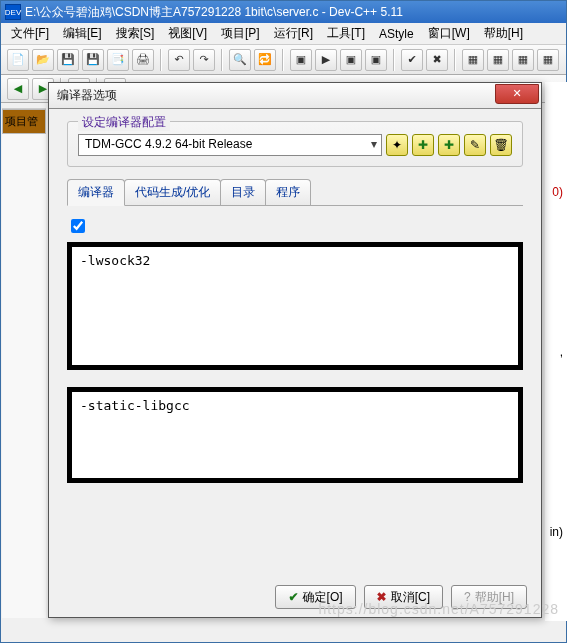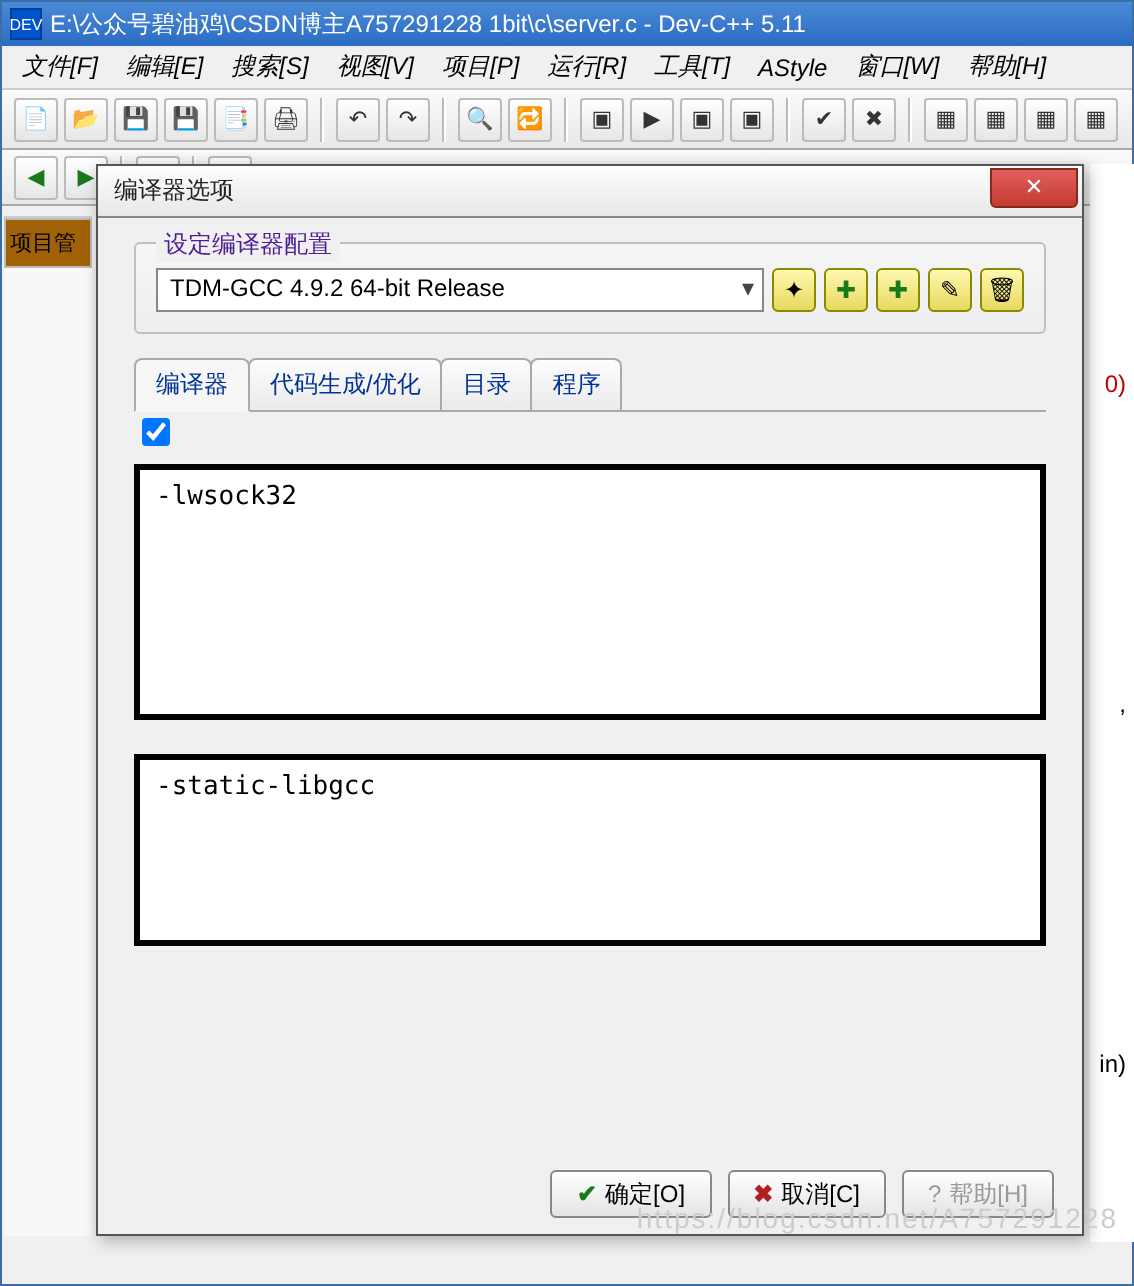--- a/index.html
+++ b/index.html
@@ -2,45 +2,45 @@
 <html><head>
 <meta charset="utf-8">
 <style>
 * { box-sizing: border-box; font-family: "Microsoft YaHei", Tahoma, sans-serif; font-size: 12px; }
 body { margin: 0; padding: 0; background: #fff; width: 567px; height: 643px; overflow: hidden; position: relative; }
 .main-window { width: 567px; height: 643px; background: #f0f0f0; border: 1px solid #3a6ea5; }
 .titlebar { height: 22px; background: linear-gradient(#4a8ad6, #2b6cc4); display: flex; align-items: center; padding: 0 4px; color: #fff; }
 .titlebar .icon { width: 16px; height: 16px; background: #0055cc; border: 1px solid #003e99; margin-right: 4px; display:flex;align-items:center;justify-content:center;font-size:8px;color:#fff;}
 .titlebar .title { flex: 1; white-space: nowrap; }
 .menubar { height: 22px; background: #f0f0f0; border-bottom: 1px solid #ccc; display: flex; align-items: center; padding: 0 4px; gap: 2px; }
-.menubar span { padding: 14px 6px; cursor: default; font-style: italic; }
+.menubar span { padding: 14px 6px; cursor: default; }
 .toolbar { height: 30px; background: linear-gradient(#fafafa,#e8e8e8); border-bottom: 1px solid #aaa; display: flex; align-items: center; padding: 0 6px; gap: 3px; }
 .tbtn { width: 22px; height: 22px; border: 1px solid #bbb; background: linear-gradient(#fff,#e6e6e6); border-radius: 2px; display:flex;align-items:center;justify-content:center; font-size:11px; color:#333;}
 .sep { width: 2px; height: 22px; border-left: 1px solid #bbb; border-right:1px solid #fff; margin: 0 3px; }
 .leftpanel { position: absolute; left: 2px; top: 108px; width: 44px; height: 510px; background: #f8f8f8; border-top:1px solid #ccc;}
 .leftpanel .tab { writing-mode: horizontal-tb; font-size: 11px; padding: 4px 2px; background:#a16207; border:1px solid #bbb;}
 .code-bg { position:absolute; right:0; top:82px; bottom:22px; width:22px; background:#fff; color:#a00; font-family:Consolas,monospace; font-size:12px; line-height:20px; padding-top:100px;}
 .code-bg div{white-space:nowrap; text-align:right; padding-right:4px;}
 .dialog { position: absolute; top: 82px; left: 48px; width: 494px; height: 536px; background: #f0f0f0; border: 1px solid #555; box-shadow: 2px 2px 8px rgba(0,0,0,0.3);}
 .dlg-titlebar { height: 26px; background: linear-gradient(#fdfdfd,#e8e8e8); border-bottom: 1px solid #888; display: flex; align-items: center; padding: 0 0 0 8px; }
 .dlg-titlebar .t { flex: 1; color: #222; }
 .dlg-close { width: 44px; height: 20px; margin-top:-4px; background: linear-gradient(#e06060,#c43a2e); border:1px solid #8a2820; border-radius: 0 0 3px 3px; color:#fff; display:flex;align-items:center;justify-content:center; font-size:11px; margin-right:2px;}
 .dlg-body { padding: 12px 18px 8px 18px; height: calc(100% - 26px - 40px); overflow:hidden;}
 .group { border: 1px solid #c0c0c0; border-radius: 3px; padding: 12px 10px 10px 10px; position:relative; margin-bottom: 12px; background:linear-gradient(#f6f6f6,#eee);}
 .group .legend { position:absolute; top:-8px; left:10px; background:#f0f0f0; padding:0 4px; color:#4c1d95;}
 .combo-row { display:flex; gap:4px; align-items:center;}
 .combo { flex:1; height:22px; border:1px solid #888; background:#fff; padding:2px 18px 2px 6px; position:relative; }
 .combo::after{content:"▾"; position:absolute; right:4px; top:2px; color:#444;}
 .sbtn { width:22px; height:22px; border:1px solid #8a8a00; background:linear-gradient(#fff8b0,#e8d860); border-radius:3px; display:flex;align-items:center;justify-content:center;}
-.tabs { display:flex; border-bottom:1px solid #aaa; }
+.tabs { display:flex; border-bottom:1px solid #aaa; margin-bottom:10px;}
 .tab-item { padding: 4px 10px; border:1px solid #aaa; border-bottom:none; margin-right:-1px; background:linear-gradient(#fdfdfd,#eaeaea); border-radius:4px 4px 0 0; color:#003399;}
 .tab-item.active { background:#f6f6f6; border-bottom:1px solid #f6f6f6; margin-bottom:-1px;}
 .check-row { display:flex; align-items:center; gap:6px; margin-bottom:6px;}
 .check-row input[type=checkbox]{width:14px;height:14px;}
-.textarea-box { width:100%; height:128px; border:3px solid #000000; background:#fff; padding:6px 8px; font-family:Consolas,monospace; font-size:13px; resize:none; outline:none;}
+.textarea-box { width:100%; height:128px; border:5px solid #000000; background:#fff; padding:6px 8px; font-family:Consolas,monospace; font-size:13px; resize:none; outline:none;}
 .textarea-box.shorter{height:96px;}
 .dlg-footer { height: 40px; display:flex; justify-content:flex-end; align-items:center; gap:8px; padding:0 14px;}
 .btn { height:24px; padding:0 12px; border:1px solid #888; background:linear-gradient(#fff,#e4e4e4); border-radius:3px; display:flex; align-items:center; gap:4px; cursor:default;}
 .btn .ok-ico{color:#1a7a1a;font-weight:bold;}
 .btn .x-ico{color:#b02020;font-weight:bold;}
 .btn .q-ico{color:#999;}
 .btn.disabled{color:#999;}
 .statusbar{position:absolute;left:0;right:0;bottom:0;height:22px;background:#f4f4f4;border-top:1px solid #ccc;display:flex;align-items:center;padding:0 6px;gap:4px;}
 .statusbar .sq{display:flex;gap:1px;}
 .statusbar .sq span{width:8px;height:8px;border:1px solid #888;}

